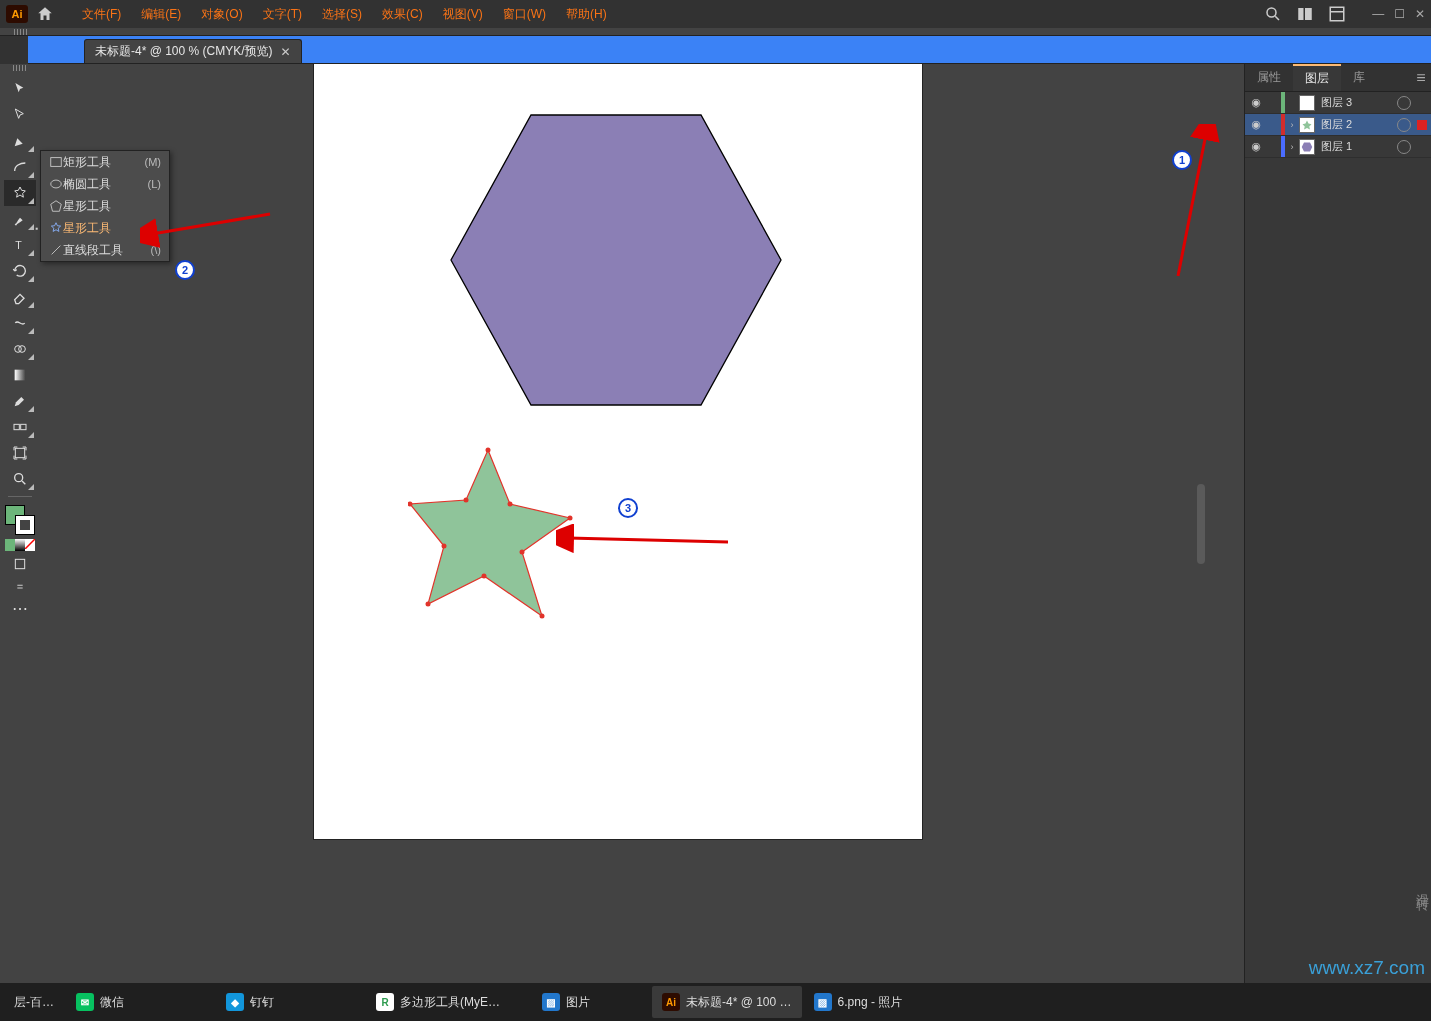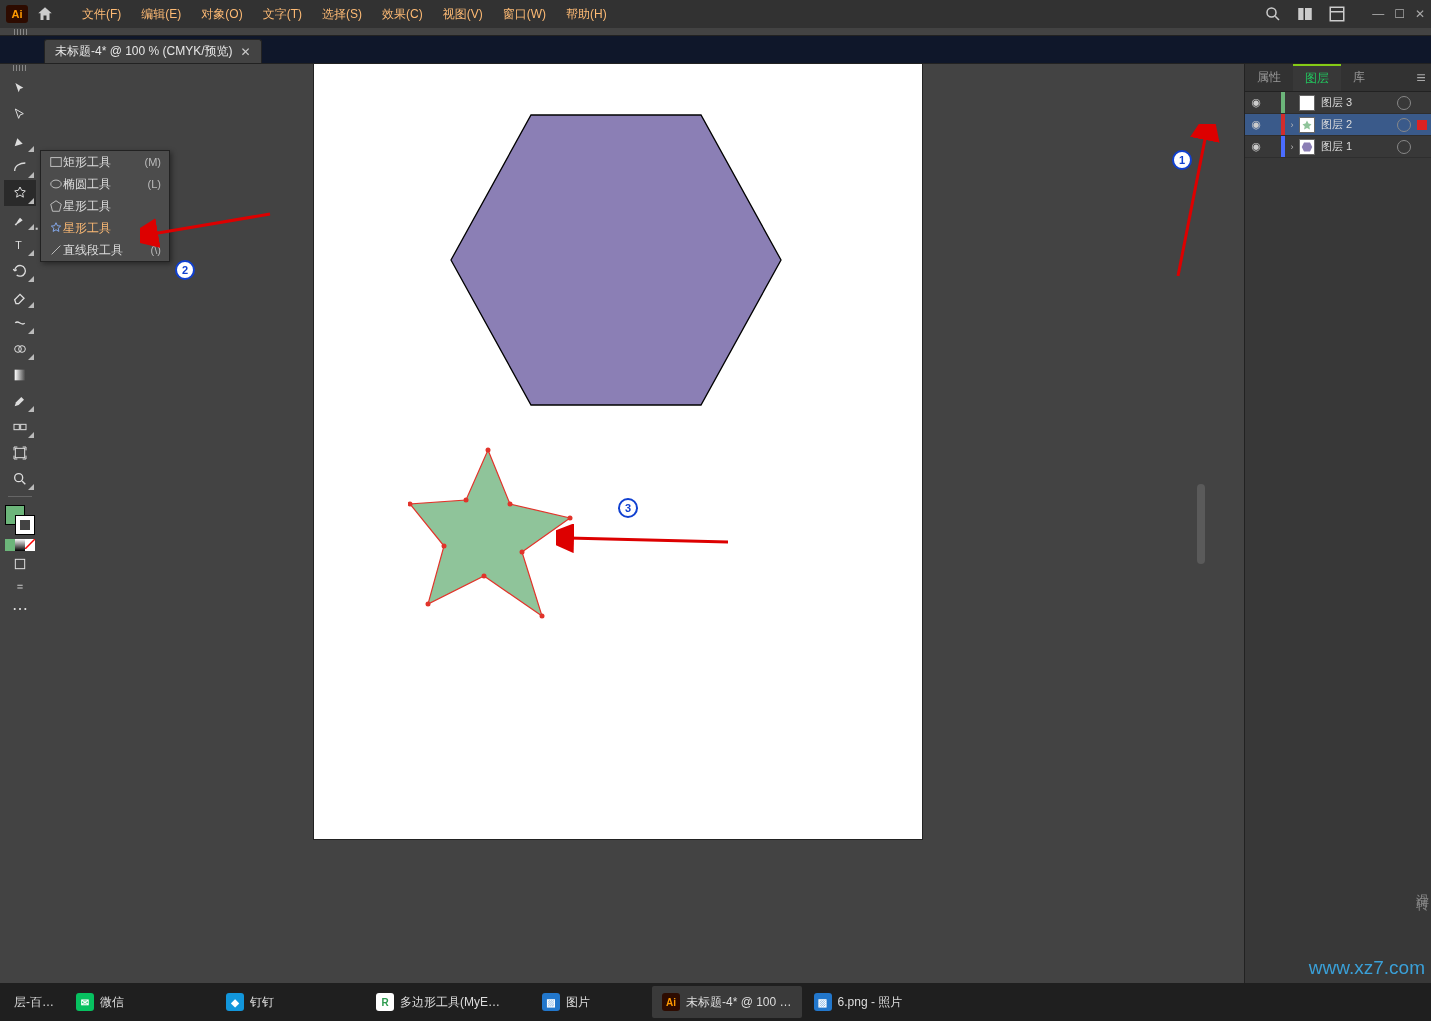--- a/index.html
+++ b/index.html
@@ -1,28 +1,28 @@
 <!DOCTYPE html>
 <html><head>
 <meta charset="utf-8">
 <style>
 * { margin:0; padding:0; box-sizing:border-box; font-family:"Microsoft YaHei","Segoe UI",sans-serif; user-select:none; }
 body { width:1431px; height:1021px; background:#323232; overflow:hidden; position:relative; }
 .menubar { height:28px; background:#323232; display:flex; align-items:center; padding:0 6px; }
 .ai-logo { width:22px; height:18px; background:#2d0b00; color:#ff9a00; font-size:11px; font-weight:bold; display:flex; align-items:center; justify-content:center; border-radius:3px; margin-right:8px; }
 .home-ic { width:18px; height:18px; display:flex; align-items:center; justify-content:center; color:#ccc; margin-right:18px; cursor:pointer; }
 .menu-items { display:flex; gap:0; }
-.menu-item { color:#fdba74; font-size:12px; padding:4px 10px; cursor:pointer; }
+.menu-item { color:#f97316; font-size:12px; padding:4px 10px; cursor:pointer; }
 .menu-right { margin-left:auto; display:flex; align-items:center; gap:14px; color:#bbb; }
 .menu-right .ic { width:18px; height:18px; display:flex; align-items:center; justify-content:center; cursor:pointer; }
 .win-ctrl { display:flex; gap:10px; margin-left:12px; color:#aaa; }
 .win-ctrl span { cursor:pointer; font-size:12px; }
 .control-bar { height:8px; background:#434343; border-bottom:1px solid #222; position:relative; }
 .control-grip { position:absolute; left:14px; top:1px; width:14px; height:6px; background:repeating-linear-gradient(90deg,#888 0 1px,transparent 1px 3px); }
-.tabbar { height:28px; background:#0f172a; display:flex; align-items:flex-end; border-bottom:1px solid #222; padding-left:44px; }
+.tabbar { height:28px; background:#3b82f6; display:flex; align-items:flex-end; border-bottom:1px solid #222; padding-left:56px;margin-left:28px; }
 .doc-tab { height:24px; background:#434343; border:1px solid #222; border-bottom:none; border-radius:3px 3px 0 0; padding:0 10px; display:flex; align-items:center; gap:8px; color:#e6e6e6; font-size:12px; }
 .doc-tab .close { font-size:12px; color:#ccc; cursor:pointer; }
 .workspace { position:absolute; top:64px; left:0; right:0; bottom:38px; background:#434343; }
 .tool-gripcol { position:absolute; left:0; top:0; width:40px; height:8px; background:#434343; }
 .tool-gripcol::before { content:""; position:absolute; left:13px; top:1px; width:14px; height:6px; background:repeating-linear-gradient(90deg,#888 0 1px,transparent 1px 3px); }
 .toolbar { position:absolute; left:0; top:8px; width:40px; bottom:0; background:#434343; display:flex; flex-direction:column; align-items:center; padding-top:4px; }
 .tool { width:32px; height:26px; display:flex; align-items:center; justify-content:center; color:#ddd; cursor:pointer; position:relative; }
 .tool svg { width:16px; height:16px; }
 .tool.sel { background:#2a2a2a; }
 .tool.indent::after { content:""; position:absolute; right:2px; bottom:2px; border:3px solid transparent; border-right-color:#bbb; border-bottom-color:#bbb; }
@@ -41,21 +41,21 @@
 .star-shape .anchor { fill:#e2332a; }
 .flyout { position:absolute; left:40px; top:86px; width:130px; background:#4c4c4c; border:1px solid #222; box-shadow:2px 2px 5px rgba(0,0,0,.4); z-index:20; }
 .fly-row { height:22px; display:flex; align-items:center; padding:0 8px; color:#ddd; font-size:12px; cursor:pointer; position:relative; }
 .fly-row.sel { color:#fdba74; }
 .fly-row.sel::before { content:"▪"; position:absolute; left:-8px; width:8px; text-align:center; color:#ccc; font-size:8px; }
 .fly-ic { width:14px; height:14px; display:flex; align-items:center; justify-content:center; }
 .fly-short { margin-left:auto; color:#bbb; font-size:11px; }
 .right-panels { position:absolute; right:0; top:0; width:187px; bottom:0; background:#383838; border-left:1px solid #222; }
 .panel-tabs { height:28px; display:flex; border-bottom:1px solid #222; background:#323232; }
 .ptab { padding:0 12px; font-size:12px; color:#999; display:flex; align-items:center; cursor:pointer; }
-.ptab.active { background:#383838; color:#22c55e; border-top:2px solid #84cc16; }
+.ptab.active { background:#383838; color:#e5e5e5; border-top:2px solid #fdba74; }
 .panel-menu { margin-left:auto; width:20px; display:flex; align-items:center; justify-content:center; color:#aaa; }
 .layer-row { height:22px; display:flex; align-items:center; font-size:11px; color:#ddd; border-bottom:1px solid #2e2e2e; cursor:pointer; }
 .layer-row.sel { background:#3a5a8a; }
 .lr-eye { width:22px; display:flex; justify-content:center; color:#ccc; }
 .lr-lock { width:14px; }
 .lr-bar { width:4px; align-self:stretch; }
 .lr-arrow { width:14px; text-align:center; color:#bbb; font-size:9px; }
 .lr-thumb { width:16px; height:16px; border:1px solid #666; background:#fff; margin-right:6px; display:flex; align-items:center; justify-content:center; }
 .lr-name { flex:1; }
 .lr-target { width:14px; height:14px; border:1px solid #888; border-radius:50%; margin-right:6px; }

